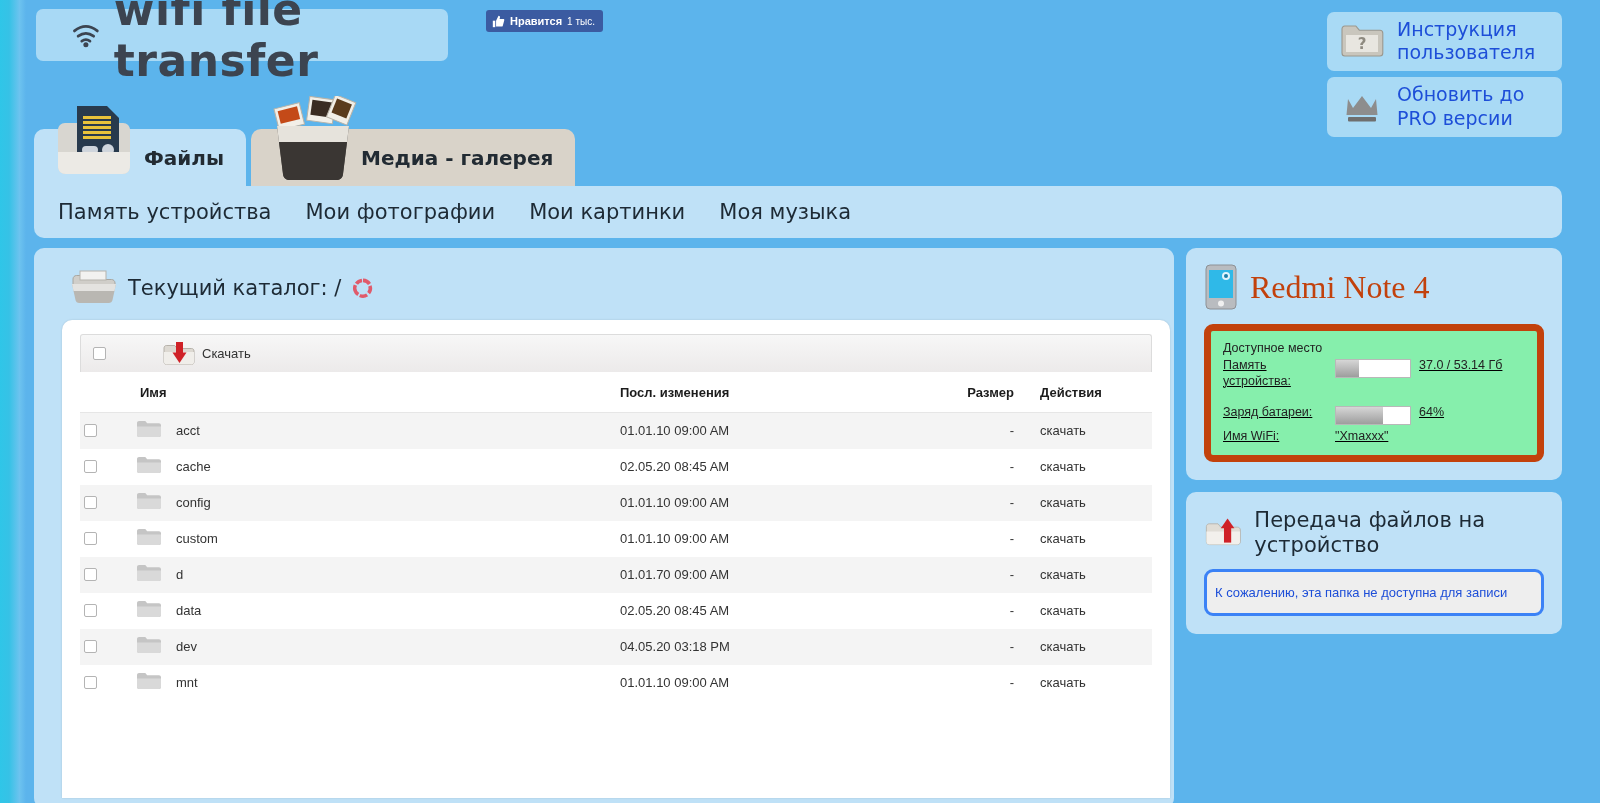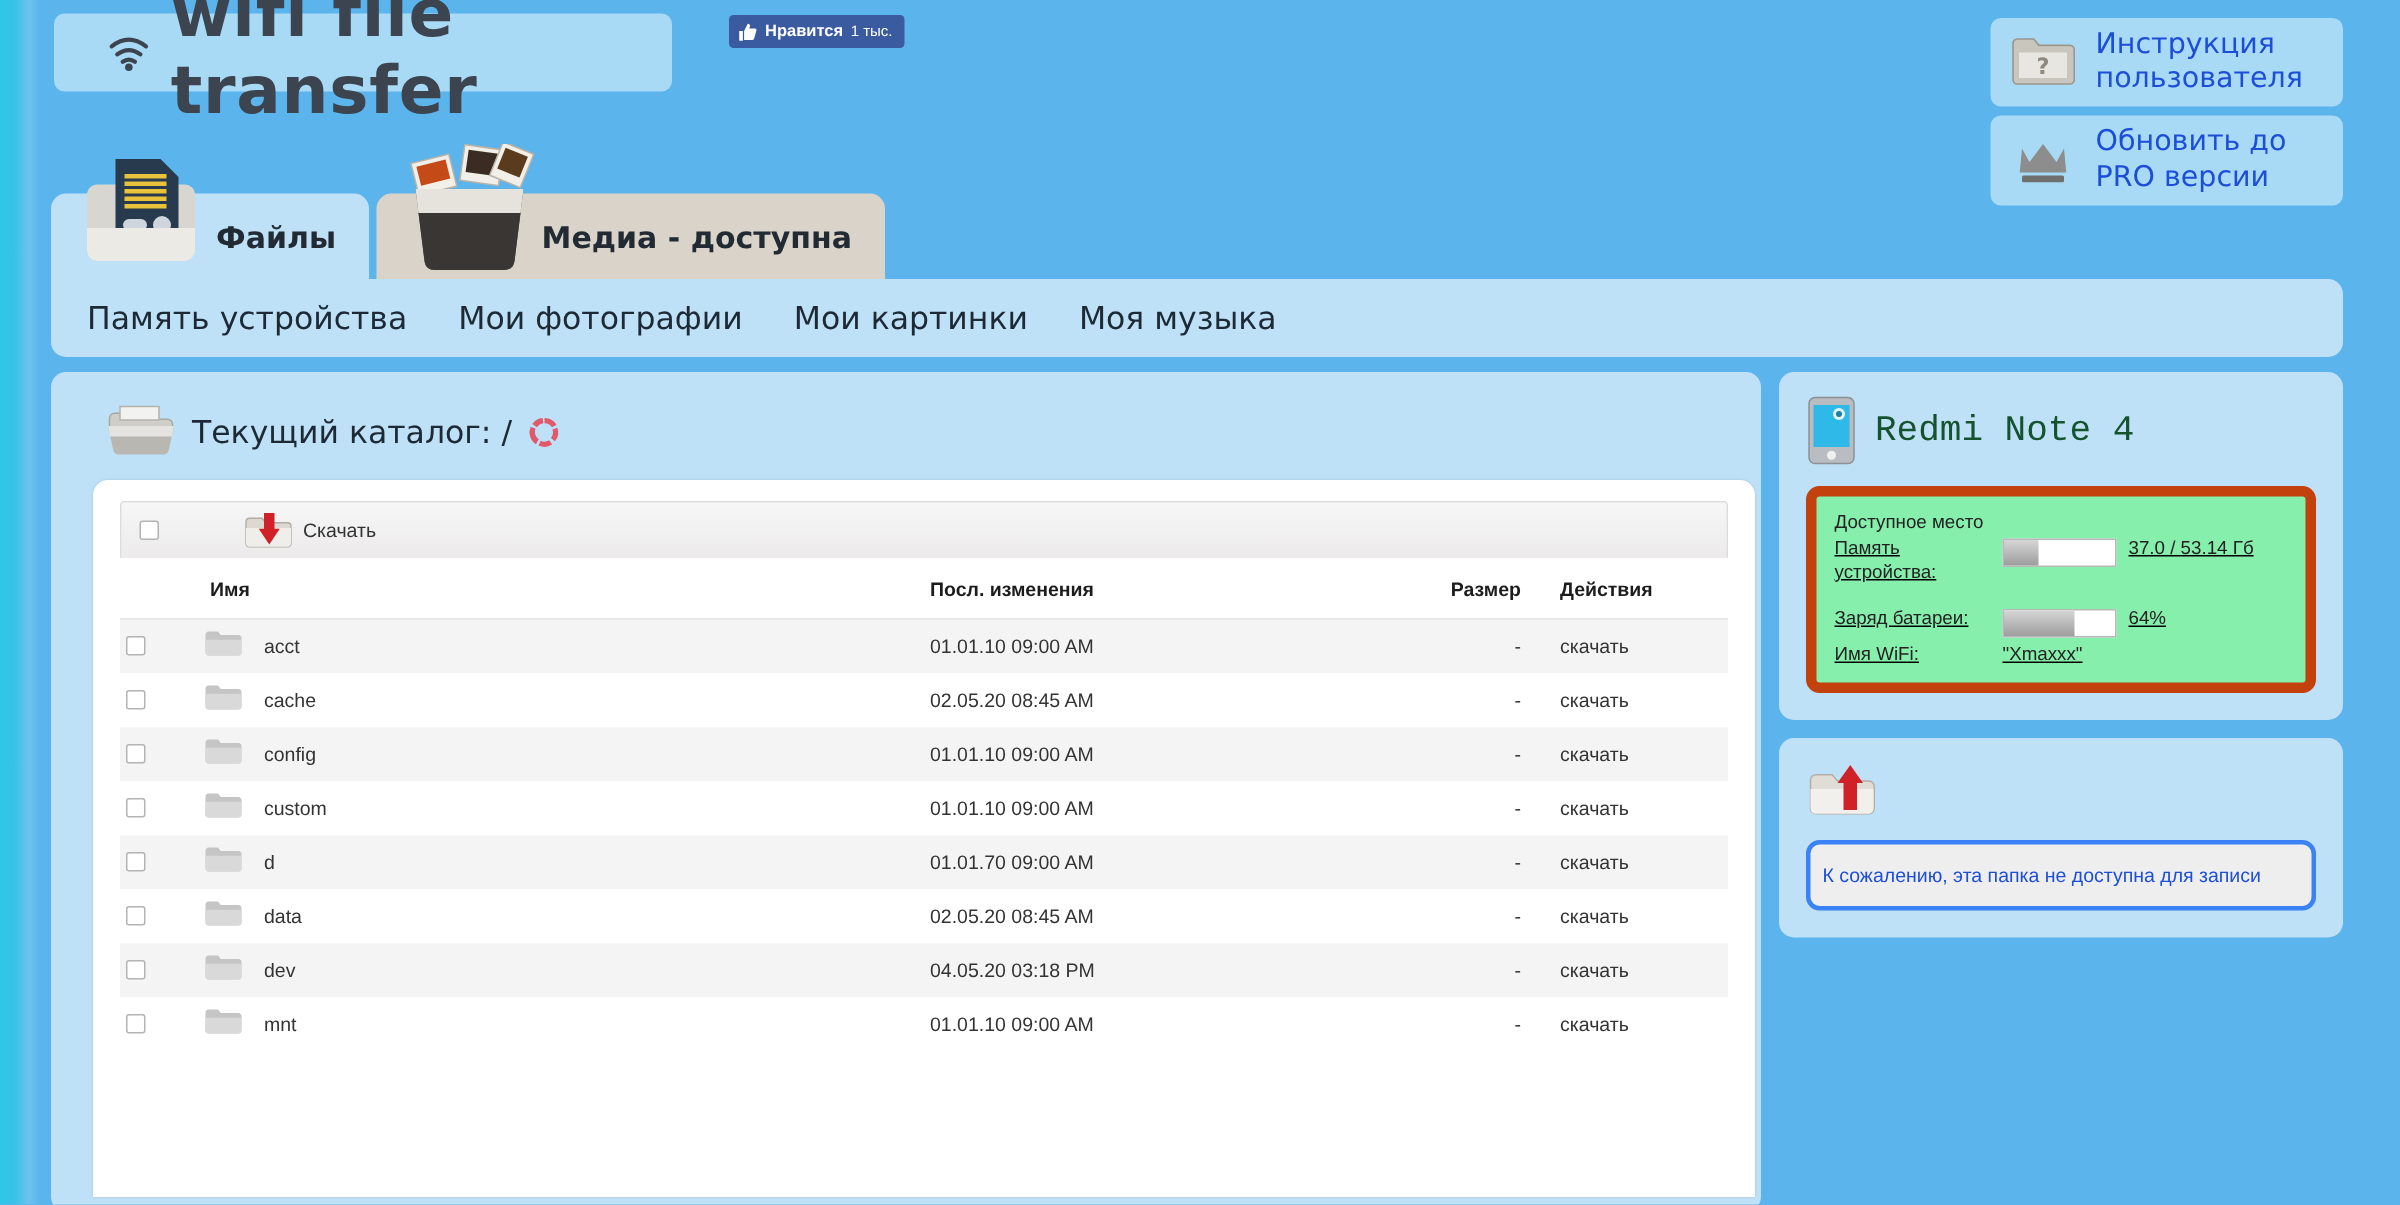--- a/index.html
+++ b/index.html
@@ -165,22 +165,22 @@
   th.h-name { padding-left: 60px; }
   th.h-date { width: 268px; }
   th.h-size { width: 134px; text-align: right; padding-right: 8px; }
   th.h-act { width: 130px; padding-left: 18px; }
 
   
   #right-col { width: 376px; display: flex; flex-direction: column; gap: 12px; }
   .r-panel { background: #bfe1f7; border-radius: 10px; padding: 16px 18px 18px 18px; }
   #device-head { display: flex; align-items: center; gap: 12px; margin-bottom: 14px; }
   #device-name {
-    font-size: 24px; color: #14532d;
-    font-family: Liberation Mono, monospace;
+    font-size: 32px; color: #c2410c;
+    font-family: Liberation Serif, serif;
   }
   .inner-card {
     background: #86efac; border: 7px solid #c2410c;
     border-radius: 9px; padding: 10px 12px 10px 12px;
   }
   .small { font-size: 12.5px; color: #222; }
   .stat-row { display: flex; align-items: flex-start; gap: 8px; margin-top: 3px; text-decoration: underline; }
   .stat-label { width: 104px; font-size: 12.5px; color: #222; line-height: 1.25; }
   .meter {
     width: 76px; height: 19px; background: #fff;
@@ -285,21 +285,21 @@
             <rect x="45" y="5" width="20" height="15" fill="#3a2c22"></rect>
           </g>
           <g transform="rotate(22 75 22)">
             <rect x="62" y="2" width="22" height="24" fill="#f2efe8" stroke="#b9b3a7"></rect>
             <rect x="65" y="5" width="16" height="15" fill="#5a3b1d"></rect>
           </g>
           <path d="M12 30h72l-6 48c-.5 4-3 6-7 6H25c-4 0-6.5-2-7-6z" fill="#56534f"></path>
           <path d="M12 30h72l-2 16H14z" fill="#e6e3dc"></path>
           <path d="M14 46h68l-4 32c-.5 4-3 6-7 6H25c-4 0-6.5-2-7-6z" fill="#3a3633"></path>
         </svg>
-        <span>Медиа - доступна</span>
+        <span>Медиа - галерея</span>
       </div>
 
     </div>
   </div>
 
   <div id="navbar">
     <span class="nav-item">Память устройства</span>
     <span class="nav-item">Мои фотографии</span>
     <span class="nav-item">Мои картинки</span>
     <span class="nav-item">Моя музыка</span>
@@ -540,19 +540,20 @@
       <div class="r-panel">
         <div id="upload-head">
           <svg width="48" height="40" viewBox="0 0 48 40">
             <path d="M3 12c0-2 1.6-3.5 3.5-3.5h11l3.5 4.2h21c1.9 0 3.5 1.6 3.5 3.5V31c0 2-1.6 3.5-3.5 3.5h-35C4.6 34.5 3 33 3 31z" fill="#e0ddd6" stroke="#b3afa7" stroke-width="1"></path>
             <path d="M3 18h42v13c0 2-1.6 3.5-3.5 3.5h-35C4.6 34.5 3 33 3 31z" fill="#f2f0ec"></path>
             <g fill="#cf2127">
               <rect x="25" y="12" width="9" height="20"></rect>
               <path d="M21 14L29.5 2 38 14z"></path>
             </g>
           </svg>
+          <span id="upload-title">Передача файлов на устройство</span>
         </div>
         <div id="upload-msg">К сожалению, эта папка не доступна для записи</div>
       </div>
 
     </div>
   </div>
 </div>
 
 </body></html>

